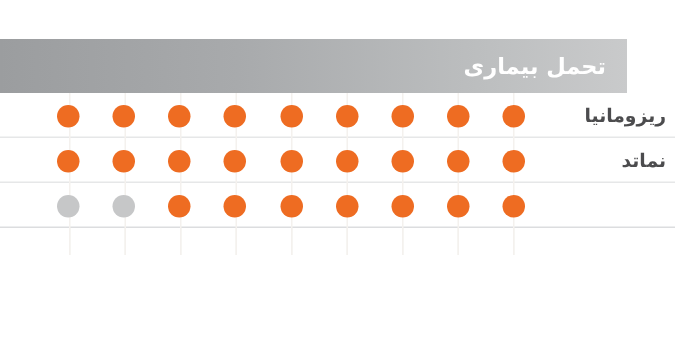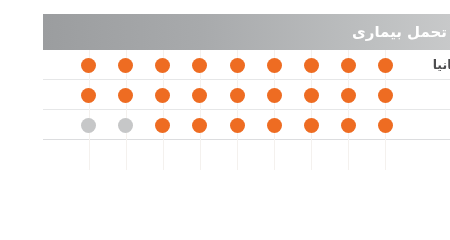--- a/index.html
+++ b/index.html
@@ -11,25 +11,24 @@
     height: 170px;
     background: #ffffff;
     font-family: "DejaVu Sans", "Liberation Sans", sans-serif;
     overflow: hidden;
     position: relative;
   }
 
   .panel {
     position: absolute;
     left: 0;
-    top: 4px;
+    top: 16px;
     width: 374px;
     height: 170px;
     background: #ffffff;
-    margin-left: 43px;
   }
 
   
   .header-bar {
     position: absolute;
     left: 0;
     top: 10px;
     width: 418px;
     height: 36px;
     background: linear-gradient(to left, #c9cacb 0%, #bdbfc0 22%, #a8aaac 62%, #9b9d9f 100%);
@@ -165,20 +164,21 @@
         <div class="col-guide" style="right:7px"></div>
         <div class="col-guide" style="right:44px"></div>
         <div class="col-guide" style="right:81px"></div>
         <div class="col-guide" style="right:118px"></div>
         <div class="col-guide" style="right:155px"></div>
         <div class="col-guide" style="right:192px"></div>
         <div class="col-guide" style="right:229px"></div>
         <div class="col-guide" style="right:266px"></div>
         <div class="col-guide" style="right:303px"></div>
       </div>
+      <span class="row-label">نماتد</span>
       <div class="dot-track">
         <span class="dot on"></span>
         <span class="dot on"></span>
         <span class="dot on"></span>
         <span class="dot on"></span>
         <span class="dot on"></span>
         <span class="dot on"></span>
         <span class="dot on"></span>
         <span class="dot on"></span>
         <span class="dot on"></span>

